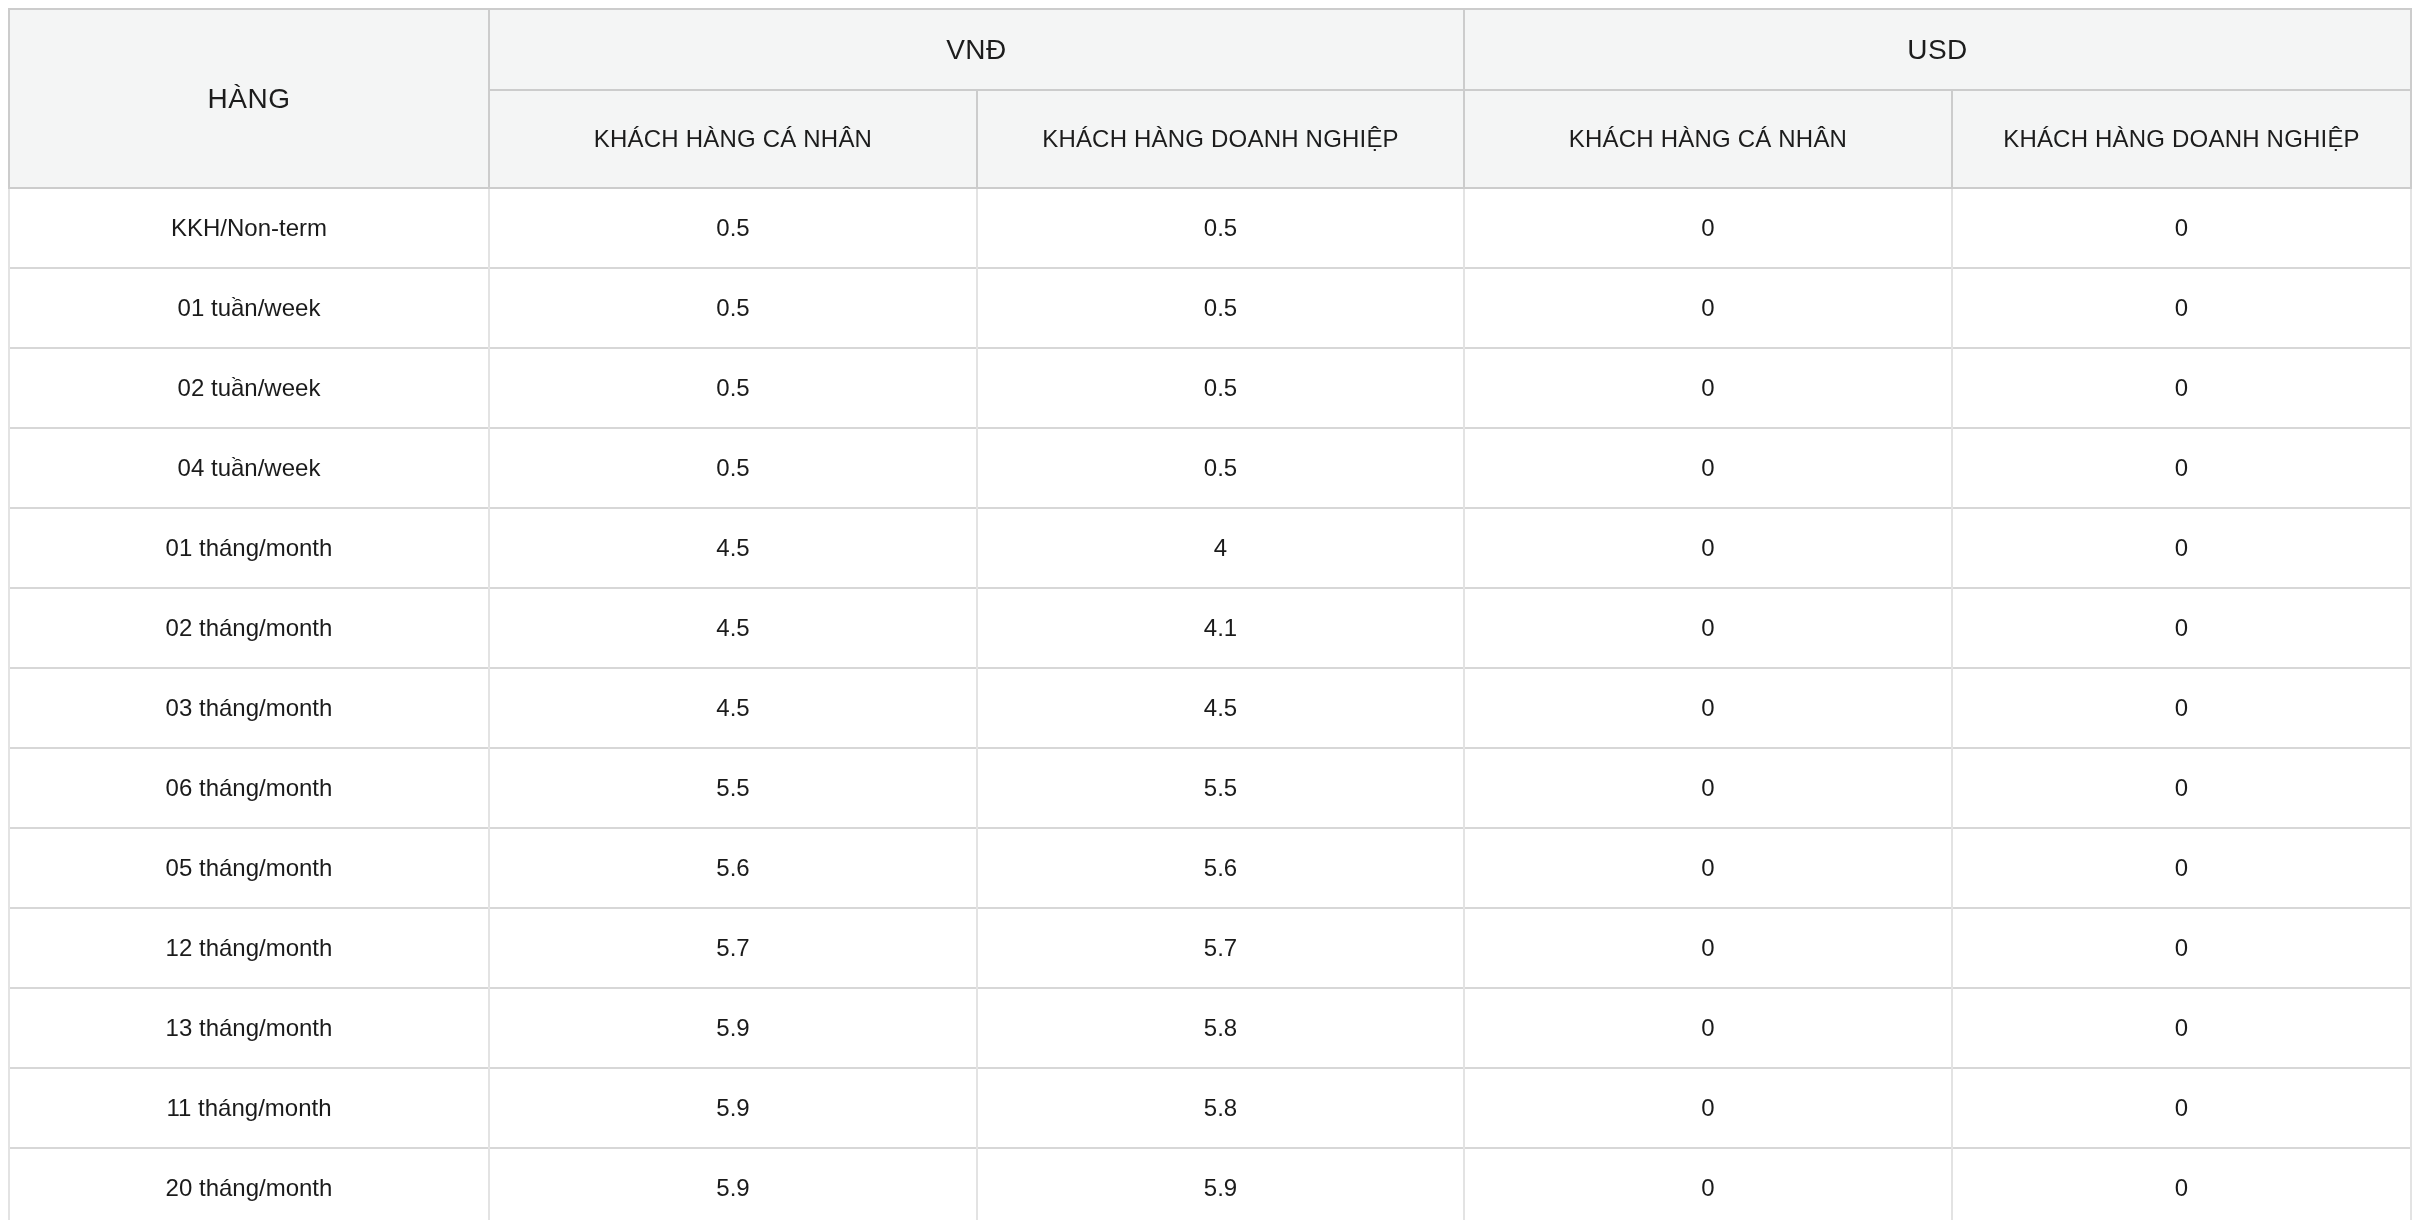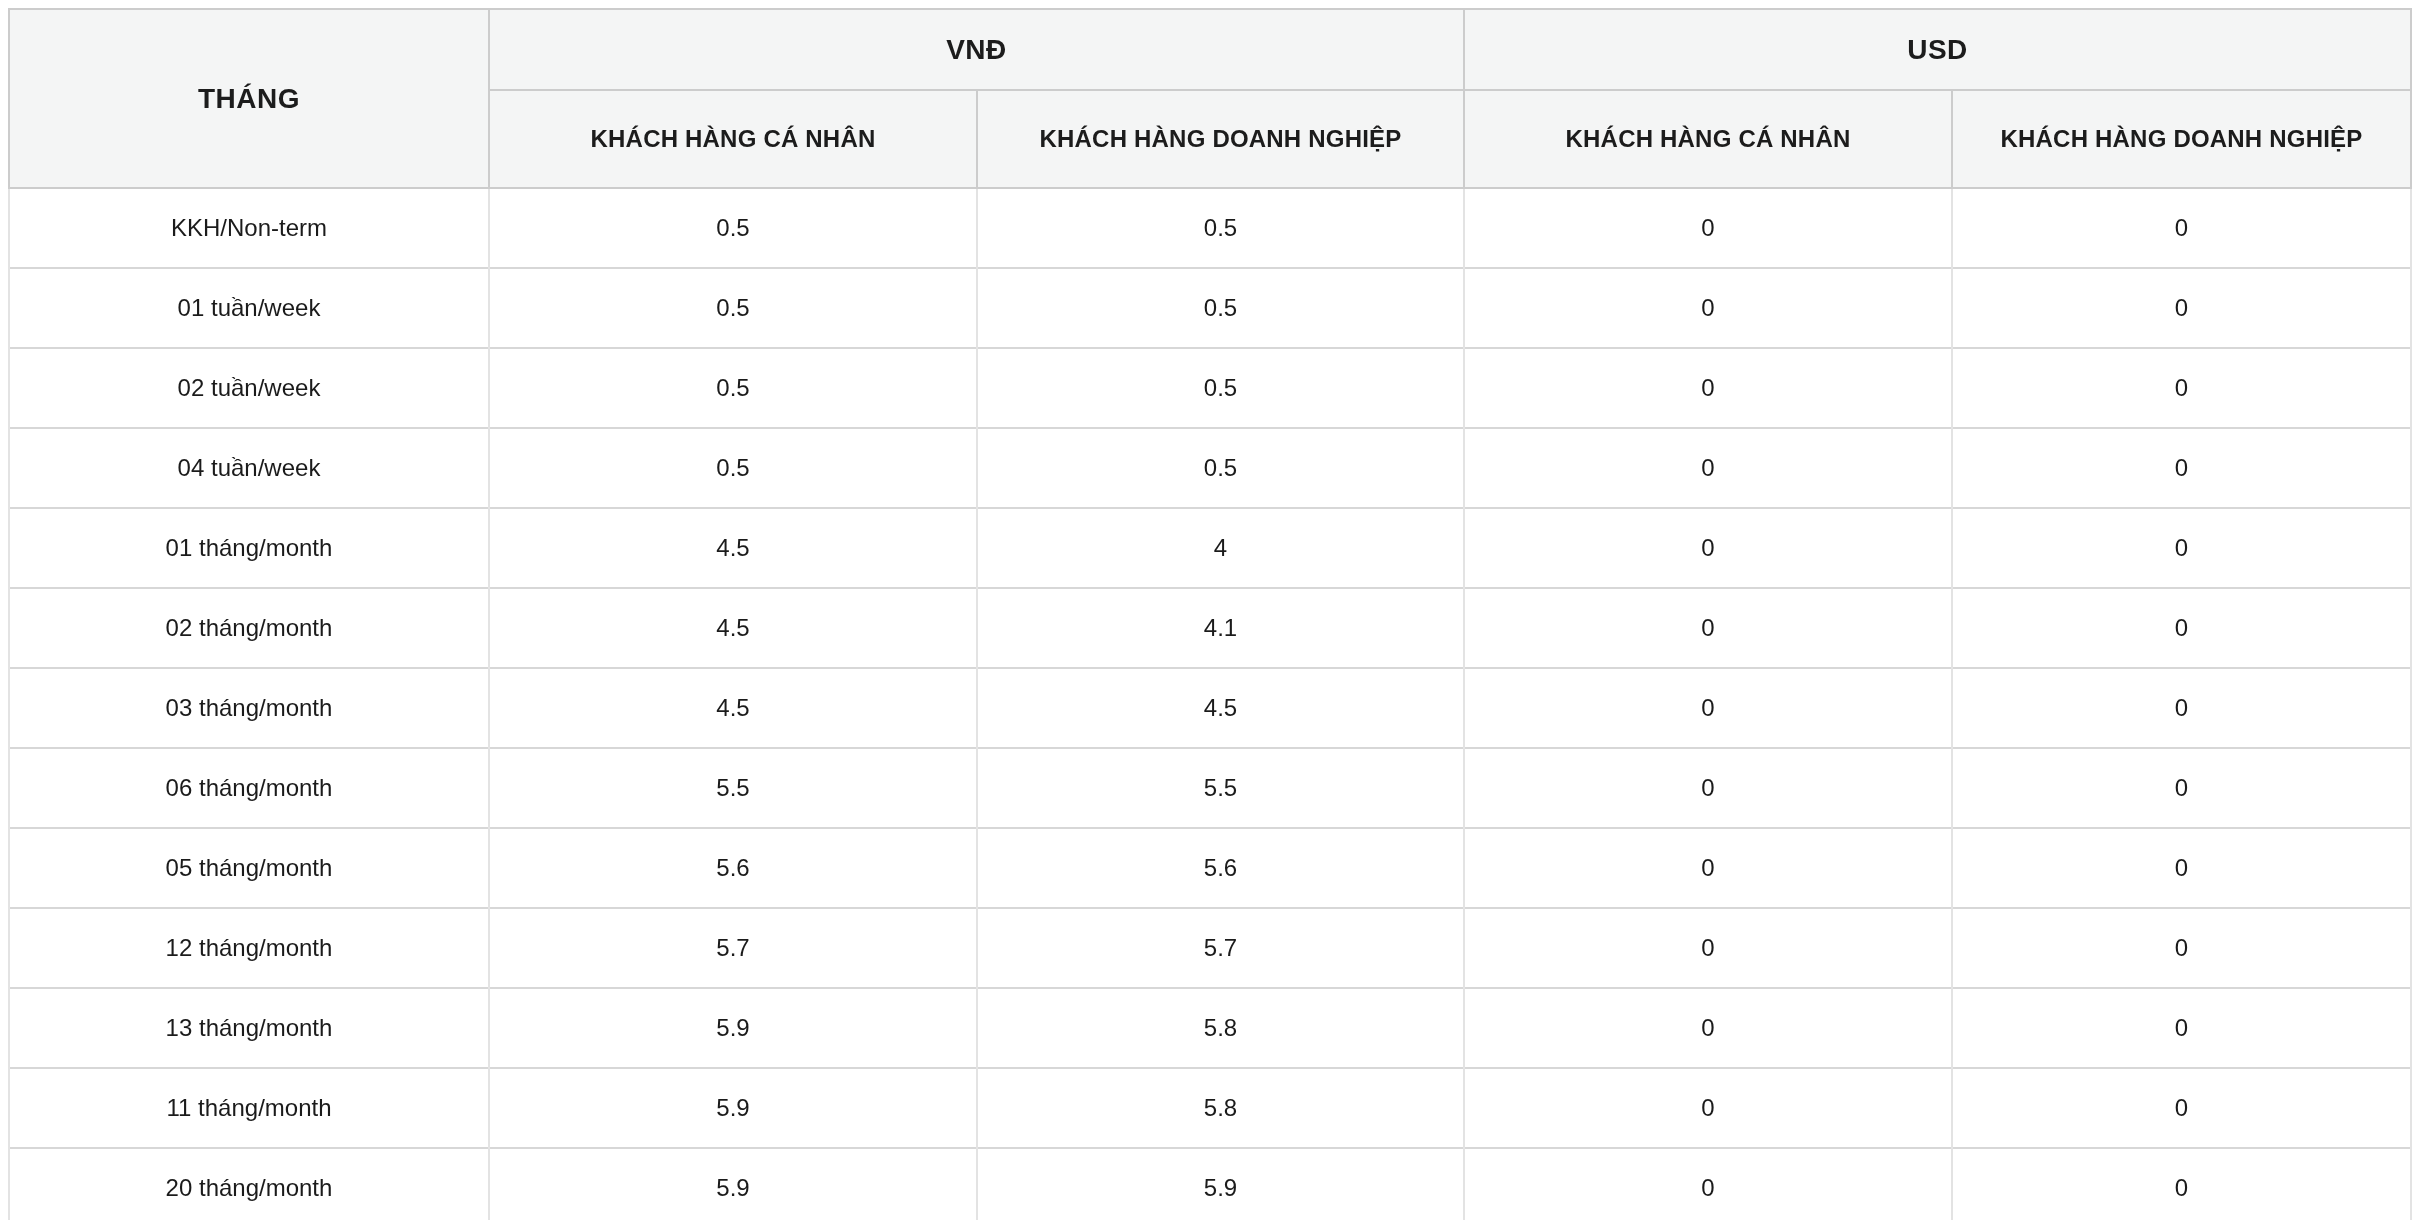--- a/index.html
+++ b/index.html
@@ -22,21 +22,21 @@
   }
   col.c1 { width:480px; }
   col.c2 { width:488px; }
   col.c3 { width:487px; }
   col.c4 { width:488px; }
   col.c5 { width:459px; }
 
   thead th {
     background:#f4f5f5;
     color:#1c1c1c;
-    font-weight:bold;
+    font-weight:normal;
     text-align:center;
     vertical-align:middle;
     border:2px solid #cccccc;
   }
   tr.group-row th { height:81px; font-size:28px; letter-spacing:0.5px; }
   tr.sub-row th   { height:98px; font-size:24px; letter-spacing:0.2px; }
   th.term-head    { font-size:28px; }
   thead { border-bottom:2px solid #c3c3c3; }
 
   tbody td {
@@ -59,21 +59,21 @@
   <table class="rates">
     <colgroup>
       <col class="c1">
         <col class="c2">
         <col class="c3">
         <col class="c4">
         <col class="c5">
     </colgroup>
     <thead>
       <tr class="group-row">
-        <th rowspan="2" class="term-head">THÁNG</th>
+        <th rowspan="2" class="term-head">HÀNG</th>
         <th colspan="2">VNĐ</th>
         <th colspan="2">USD</th>
       </tr>
       <tr class="sub-row">
         <th>KHÁCH HÀNG CÁ NHÂN</th>
         <th>KHÁCH HÀNG DOANH NGHIỆP</th>
         <th>KHÁCH HÀNG CÁ NHÂN</th>
         <th>KHÁCH HÀNG DOANH NGHIỆP</th>
       </tr>
     </thead>

